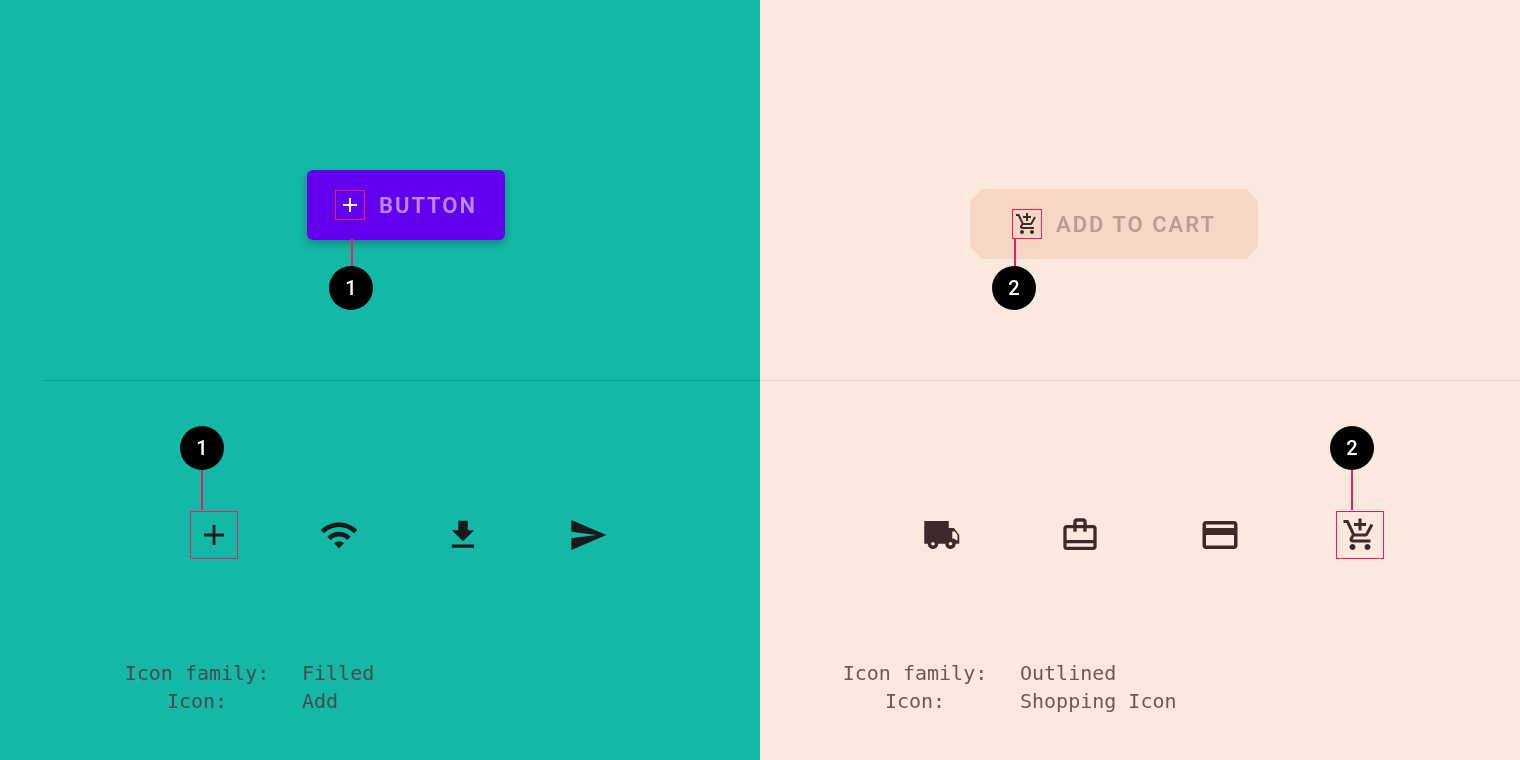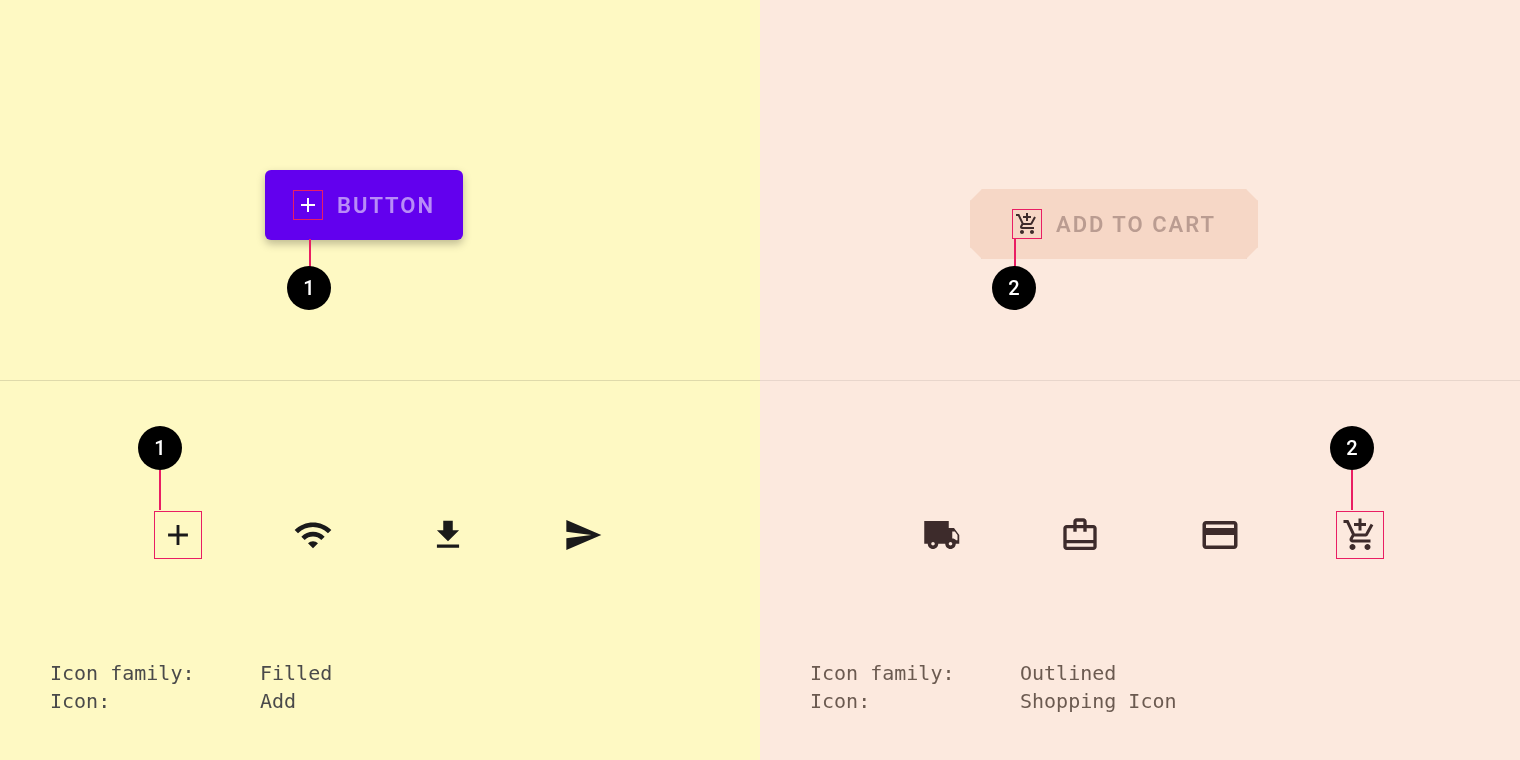--- a/index.html
+++ b/index.html
@@ -8,21 +8,21 @@
     height: 760px;
     font-family: -apple-system, BlinkMacSystemFont, "Segoe UI", Roboto, sans-serif;
     display: flex;
     overflow: hidden;
   }
   .panel {
     width: 760px;
     height: 760px;
     position: relative;
   }
-  .panel-left { background: #fef9c3; }
+  .panel-left { background: #14b8a6; padding-left: 42px; }
   .panel-right { background: #fce9de; }
 
   .top-area {
     height: 380px;
     position: relative;
   }
   .bottom-area {
     height: 380px;
     position: relative;
     border-top: 1px solid rgba(0,0,0,0.12);
@@ -124,21 +124,21 @@
   .meta {
     position: absolute;
     left: 50px;
     bottom: 45px;
     font-family: ui-monospace, "SFMono-Regular", Menlo, Consolas, monospace;
     font-size: 20px;
     color: #4a4a4a;
     line-height: 1.4;
   }
   .panel-right .meta { color: #6b5a50; }
-  .meta-row { display: flex; }
+  .meta-row { display: flex; text-align: center; }
   .meta-label { width: 210px; }
 </style>
 </head>
 <body>
 
 <svg width="0" height="0" style="position:absolute">
   <defs>
     <g id="i-plus">
         <path d="M19 13h-6v6h-2v-6H5v-2h6V5h2v6h6v2z"></path>
       </g>

